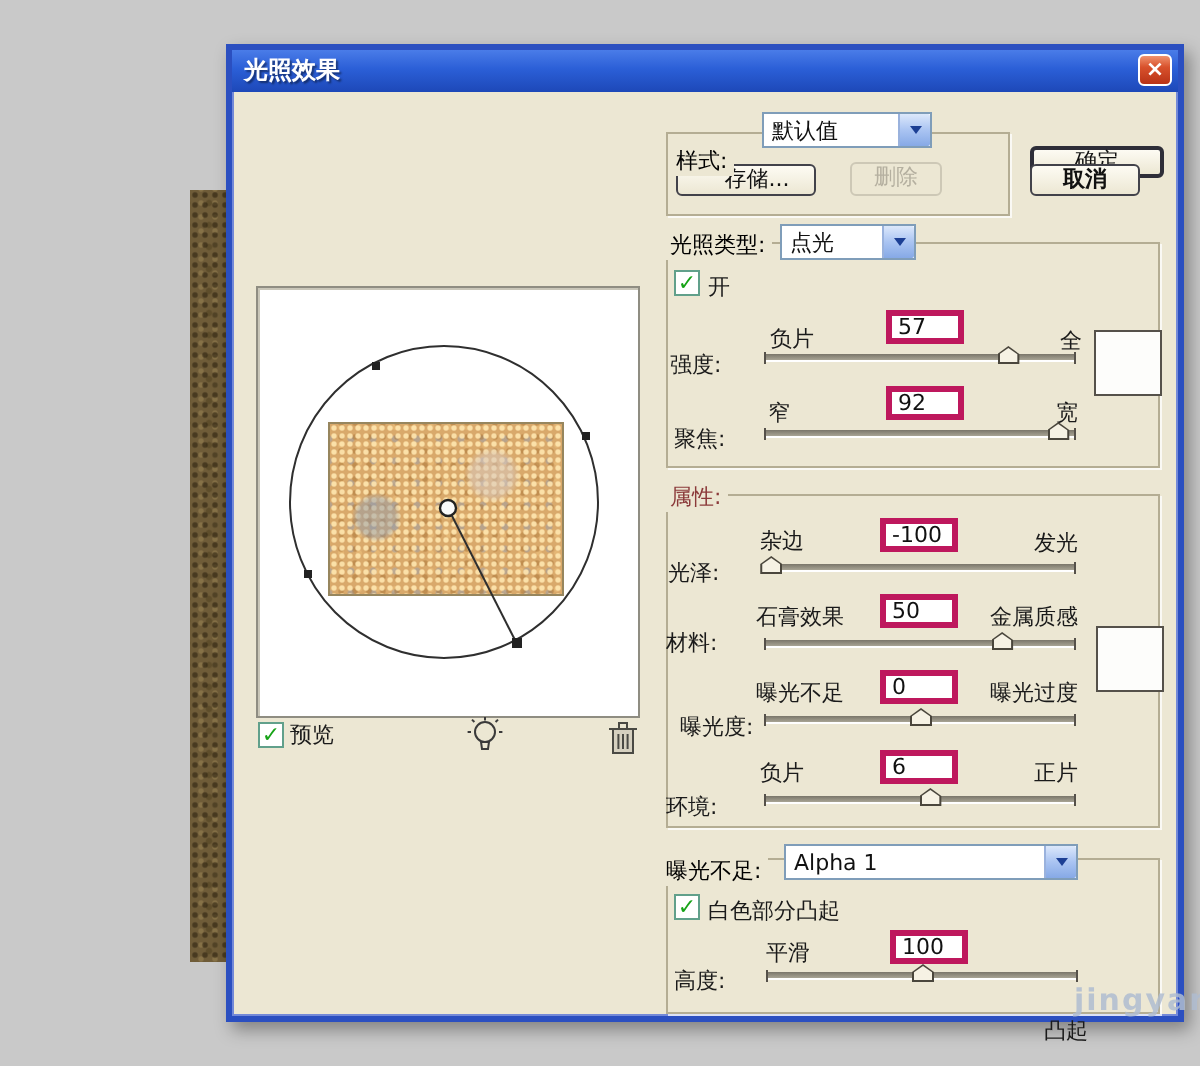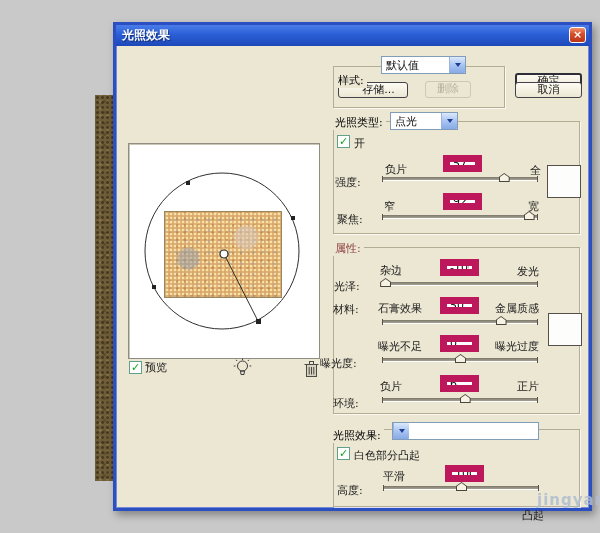--- a/index.html
+++ b/index.html
@@ -62,21 +62,21 @@
   .group-label{position:absolute;background:#ece7d3;padding:0 3px;font-size:11px;z-index:2;white-space:nowrap;}
 
   
   .btn{position:absolute;box-sizing:border-box;font-size:11px;color:#111;text-align:center;
     background:linear-gradient(180deg,#fdfbf3,#ece7d3);
     border:1px solid #42424a;border-radius:3px;line-height:14px;cursor:pointer;}
   .btn.default{border:2px solid #2e2e38;line-height:12px;}
   .btn.disabled{color:#b5b0a0;border:1px solid #cdc8b6;background:#ece7d3;cursor:default;}
 
   
-  .field{position:absolute;box-sizing:border-box;width:39px;height:17px;border:7px solid #be185d;
+  .field{position:absolute;box-sizing:border-box;width:39px;height:17px;border:3px solid #be185d;
     background:#fff;font-family:"DejaVu Sans",sans-serif;font-size:11px;padding:0 3px;color:#111;}
 
   
   .select{position:absolute;box-sizing:border-box;height:18px;background:#fff;
     border:1px solid #7f9db9;display:flex;align-items:center;cursor:pointer;}
   .select .val{flex:1;font-size:11px;padding:0 4px;color:#111;white-space:nowrap;overflow:hidden;}
   .select .arrow-btn{width:15px;align-self:stretch;flex:0 0 15px;
     background:linear-gradient(180deg,#dce8fb,#aac4f2 50%,#86a9e6);
     border-left:1px solid #9ab2dd;border-radius:0 1px 1px 0;
     display:flex;align-items:center;justify-content:center;}
@@ -143,21 +143,21 @@
     <svg class="icon-btn" style="left:188px;top:335px;" width="15" height="18">
       <rect x="2.5" y="4.5" width="10" height="12" fill="#d6d1c0" stroke="#4a4a44" stroke-width="1"></rect>
       <line x1="0.5" y1="4.5" x2="14.5" y2="4.5" stroke="#4a4a44"></line>
       <rect x="5.5" y="1.5" width="4" height="3" fill="none" stroke="#4a4a44"></rect>
       <line x1="5.2" y1="7" x2="5.2" y2="14.5" stroke="#4a4a44"></line>
       <line x1="7.5" y1="7" x2="7.5" y2="14.5" stroke="#4a4a44"></line>
       <line x1="9.8" y1="7" x2="9.8" y2="14.5" stroke="#4a4a44"></line>
     </svg>
 
     <div class="btn default" style="left:399px;top:35px;width:67px;height:16px;margin-top:13px;">确定</div>
-    <div class="btn" style="left:399px;top:57px;width:67px;height:16px;">取消</div>
+    <div class="btn" style="left:399px;top:57px;width:55px;height:16px;font-weight:bold;">取消</div>
 
     <div class="group" style="left:217px;top:41px;width:170px;height:40px;"></div>
     <span class="group-label" style="left:219px;top:48px;text-align:center;">样式:</span>
     <div class="select" style="left:265px;top:31px;width:85px;">
       <span class="val">默认值</span>
       <span class="arrow-btn"></span>
     </div>
     <div class="btn" style="left:222px;top:57px;width:70px;height:16px;padding-left:11px;">存储...</div>
     <div class="btn disabled" style="left:309px;top:56px;width:46px;height:17px;">删除</div>
 
@@ -191,48 +191,49 @@
     <span class="group-label lbl red" style="left:216px;top:216px;">属性:</span>
 
     <span class="lbl" style="left:218px;top:254px;">光泽:</span>
     <span class="lbl" style="left:264px;top:238px;">杂边</span>
     <input class="field" style="left: 324px; top: 234px;" value="-100">
     <span class="lbl" style="left:401px;top:239px;">发光</span>
     <div class="track" style="left:266px;top:257px;">
       <div class="thumb" style="left: calc(2% - 5px);"></div>
     </div>
 
-    <span class="lbl" style="left:217px;top:277px;">材料:</span>
+    <span class="lbl" style="left:217px;top:289px;">材料:</span>
     <span class="lbl" style="left:262px;top:276px;">石膏效果</span>
     <input class="field" style="left: 324px; top: 272px;" value="50">
     <span class="lbl" style="left:379px;top:276px;">金属质感</span>
     <div class="track" style="left:266px;top:295px;">
       <div class="thumb" style="left: calc(76% - 5px);"></div>
     </div>
     <div class="swatch" style="left:432px;top:288px;"></div>
 
-    <span class="lbl" style="left:204px;top:331px;">曝光度:</span>
+    <span class="lbl" style="left:224px;top:331px;">曝光度:</span>
     <span class="lbl" style="left:262px;top:314px;">曝光不足</span>
     <input class="field" style="left: 324px; top: 310px;" value="0">
     <span class="lbl" style="left:379px;top:314px;">曝光过度</span>
     <div class="track" style="left:266px;top:333px;">
       <div class="thumb" style="left: calc(50% - 5px);"></div>
     </div>
 
     <span class="lbl" style="left:217px;top:371px;">环境:</span>
     <span class="lbl" style="left:264px;top:354px;">负片</span>
     <input class="field" style="left: 324px; top: 350px;" value="6">
     <span class="lbl" style="left:401px;top:354px;">正片</span>
     <div class="track" style="left:266px;top:373px;">
       <div class="thumb" style="left: calc(53% - 5px);"></div>
     </div>
 
     <div class="group" style="left:217px;top:404px;width:245px;height:76px;"></div>
-    <span class="group-label" style="left:214px;top:403px;">光照效果:</span>
+    <span class="group-label" style="left:214px;top:403px;">曝光不足:</span>
     <div class="select" style="left:276px;top:397px;width:147px;">
+      <span class="val">Alpha 1</span>
       <span class="arrow-btn"></span>
     </div>
     <span class="cb" style="position:absolute;left:221px;top:422px;">✓</span>
     <span class="lbl" style="left:238px;top:423px;">白色部分凸起</span>
 
     <span class="lbl" style="left:221px;top:458px;">高度:</span>
     <span class="lbl" style="left:267px;top:444px;">平滑</span>
     <input class="field" style="left: 329px; top: 440px;" value="100">
     <span class="lbl" style="left:406px;top:444px;margin-top:39px;">凸起</span>
     <div class="track" style="left:267px;top:461px;">

